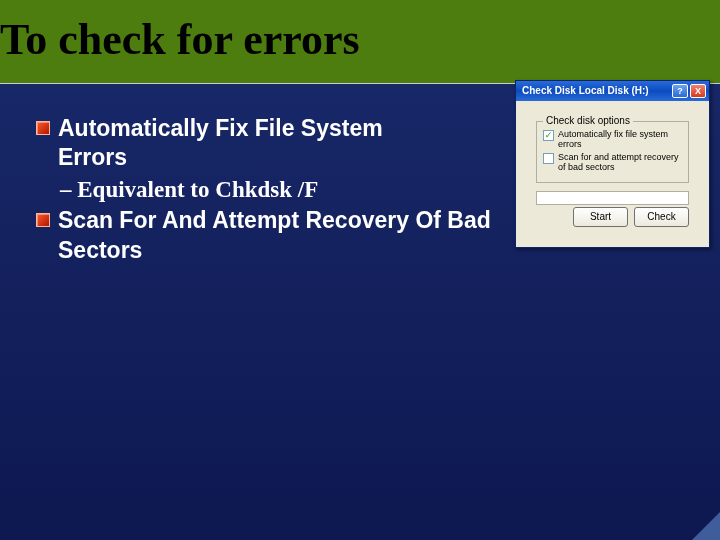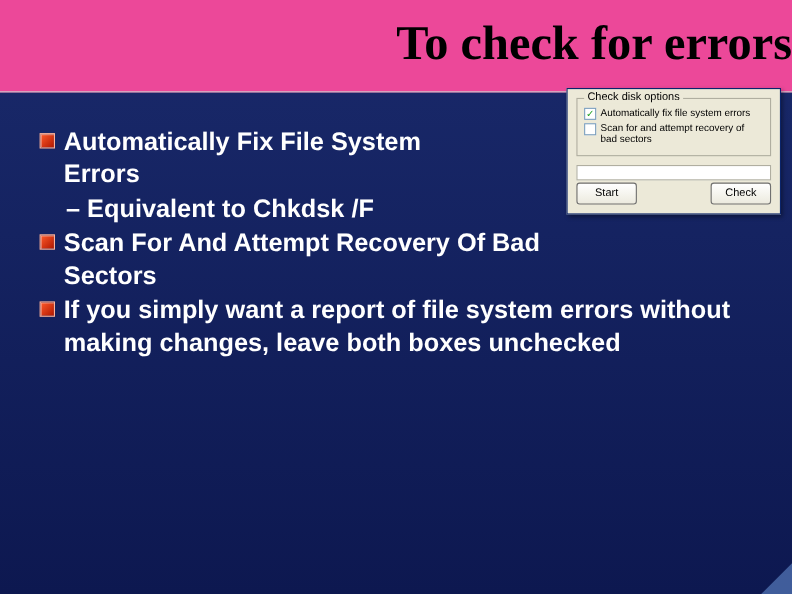--- a/index.html
+++ b/index.html
@@ -7,25 +7,25 @@
     margin: 0;
     width: 720px;
     height: 540px;
     background: linear-gradient(to bottom, #1a2a6c 0%, #0d1850 100%);
     font-family: Arial, Helvetica, sans-serif;
     color: #fff;
     position: relative;
     overflow: hidden;
   }
   .title {
-    text-align: right;
+    text-align: left;
     font-family: "Times New Roman", serif;
     font-size: 44px;
     color: #000;
-    background: #ec4899;
+    background: #4d7c0f;
     padding: 14px 0 18px 0;
     margin: 0;
     border-bottom: 1px solid #ccc;
   }
   .content {
     padding: 30px 36px 0 36px;
     font-size: 23px;
     font-weight: bold;
     line-height: 1.28;
   }
@@ -41,20 +41,21 @@
     margin-top: 7px;
     margin-right: 8px;
     background: linear-gradient(135deg, #ff5a2a 0%, #b01700 100%);
     border: 1px solid #ffb399;
     box-shadow: inset 1px 1px 0 rgba(255,255,255,0.4);
   }
   .bullet-text { flex: 1 1 auto; }
   .sub {
     padding-left: 24px;
     margin-bottom: 2px;
+    font-family: Liberation Serif, serif;
   }
   .narrow1 { max-width: 380px; }
   .narrow2 { max-width: 520px; }
 
   
   .dialog {
     position: absolute;
     top: 80px;
     right: 10px;
     width: 195px;
@@ -87,21 +88,21 @@
     border-radius: 2px;
     display: flex;
     align-items: center;
     justify-content: center;
     color: #fff;
     font-size: 9px;
     font-weight: bold;
     line-height: 1;
   }
   .dlg-tbtn.close { background: linear-gradient(to bottom, #f08176, #d73a1a); }
-  .dlg-body { padding: 8px; }
+  .dlg-body { padding: 20px; }
   .groupbox {
     border: 1px solid #b0aea0;
     padding: 8px 6px 6px 6px;
     position: relative;
     margin-bottom: 8px;
   }
   .groupbox-label {
     position: absolute;
     top: -7px;
     left: 6px;
@@ -131,21 +132,21 @@
     line-height: 1;
   }
   .progress {
     height: 14px;
     border: 1px solid #b0aea0;
     background: #fff;
     margin-top: 6px;
   }
   .dlg-buttons {
     display: flex;
-    justify-content: space-between;
+    justify-content: flex-end;
     gap: 6px;
     padding-top: 2px;
   }
   .winbtn {
     min-width: 55px;
     height: 20px;
     border: 1px solid #707070;
     border-radius: 3px;
     background: linear-gradient(to bottom, #fff, #eceade);
     font-size: 10px;
@@ -173,27 +174,28 @@
     <div class="bullet-icon"></div>
     <div class="bullet-text narrow1">Automatically Fix File System Errors</div>
   </div>
   <div class="sub">–  Equivalent to Chkdsk /F</div>
 
   <div class="bullet-row">
     <div class="bullet-icon"></div>
     <div class="bullet-text narrow2">Scan For And Attempt Recovery Of Bad Sectors</div>
   </div>
 
-  <div class="bullet-row">
-    <div class="bullet-icon"></div>
-    <div class="bullet-text">If you simply want a report of file system errors without making changes, leave both boxes unchecked</div>
-  </div>
 </div>
 
 <div class="dialog">
+  <div class="dlg-titlebar">
+    <span class="t">Check Disk Local Disk (H:)</span>
+    <div class="dlg-tbtn">?</div>
+    <div class="dlg-tbtn close">X</div>
+  </div>
   <div class="dlg-body">
     <div class="groupbox">
       <div class="groupbox-label">Check disk options</div>
       <div class="chk-row">
         <div class="chkbox">✓</div>
         <div>Automatically fix file system errors</div>
       </div>
       <div class="chk-row">
         <div class="chkbox"></div>
         <div>Scan for and attempt recovery of bad sectors</div>

